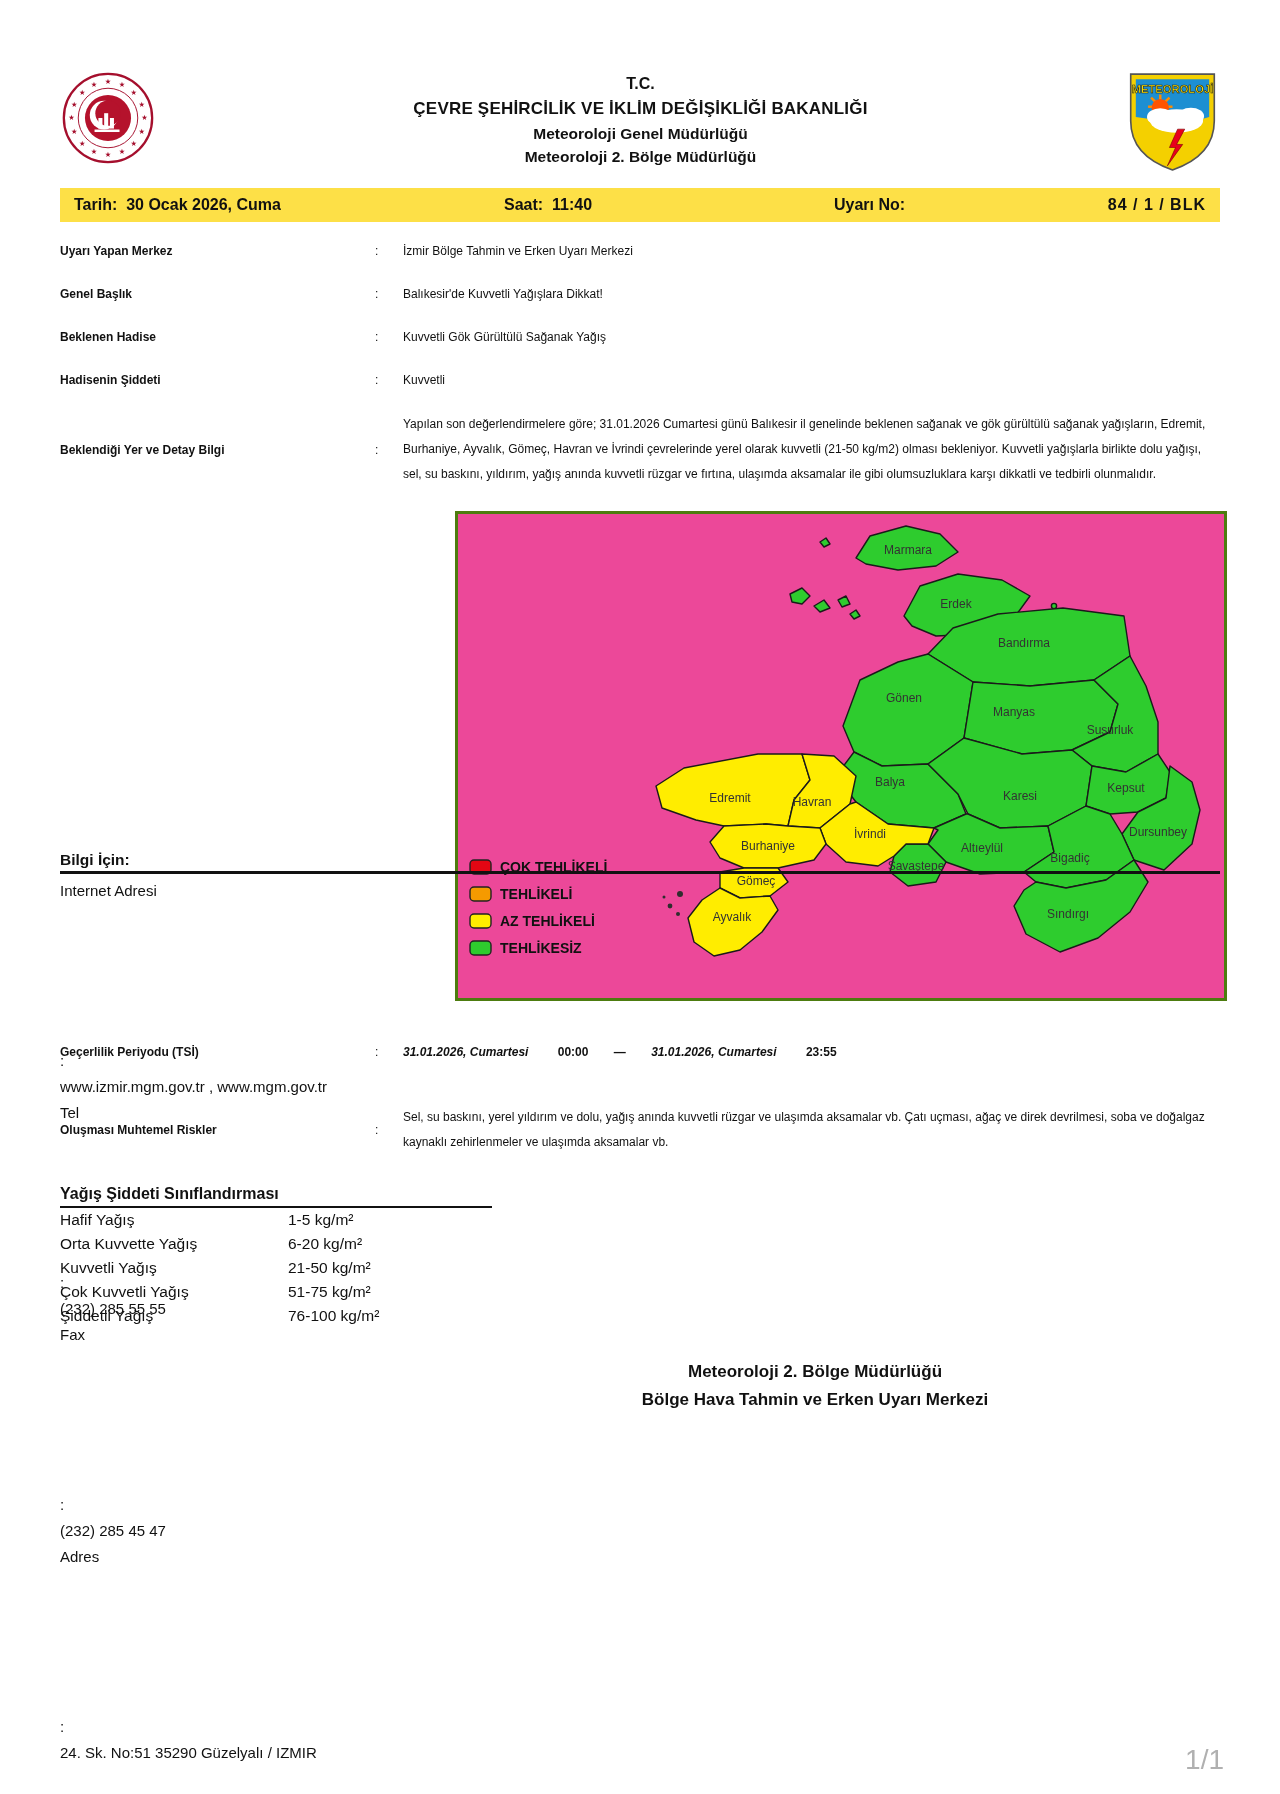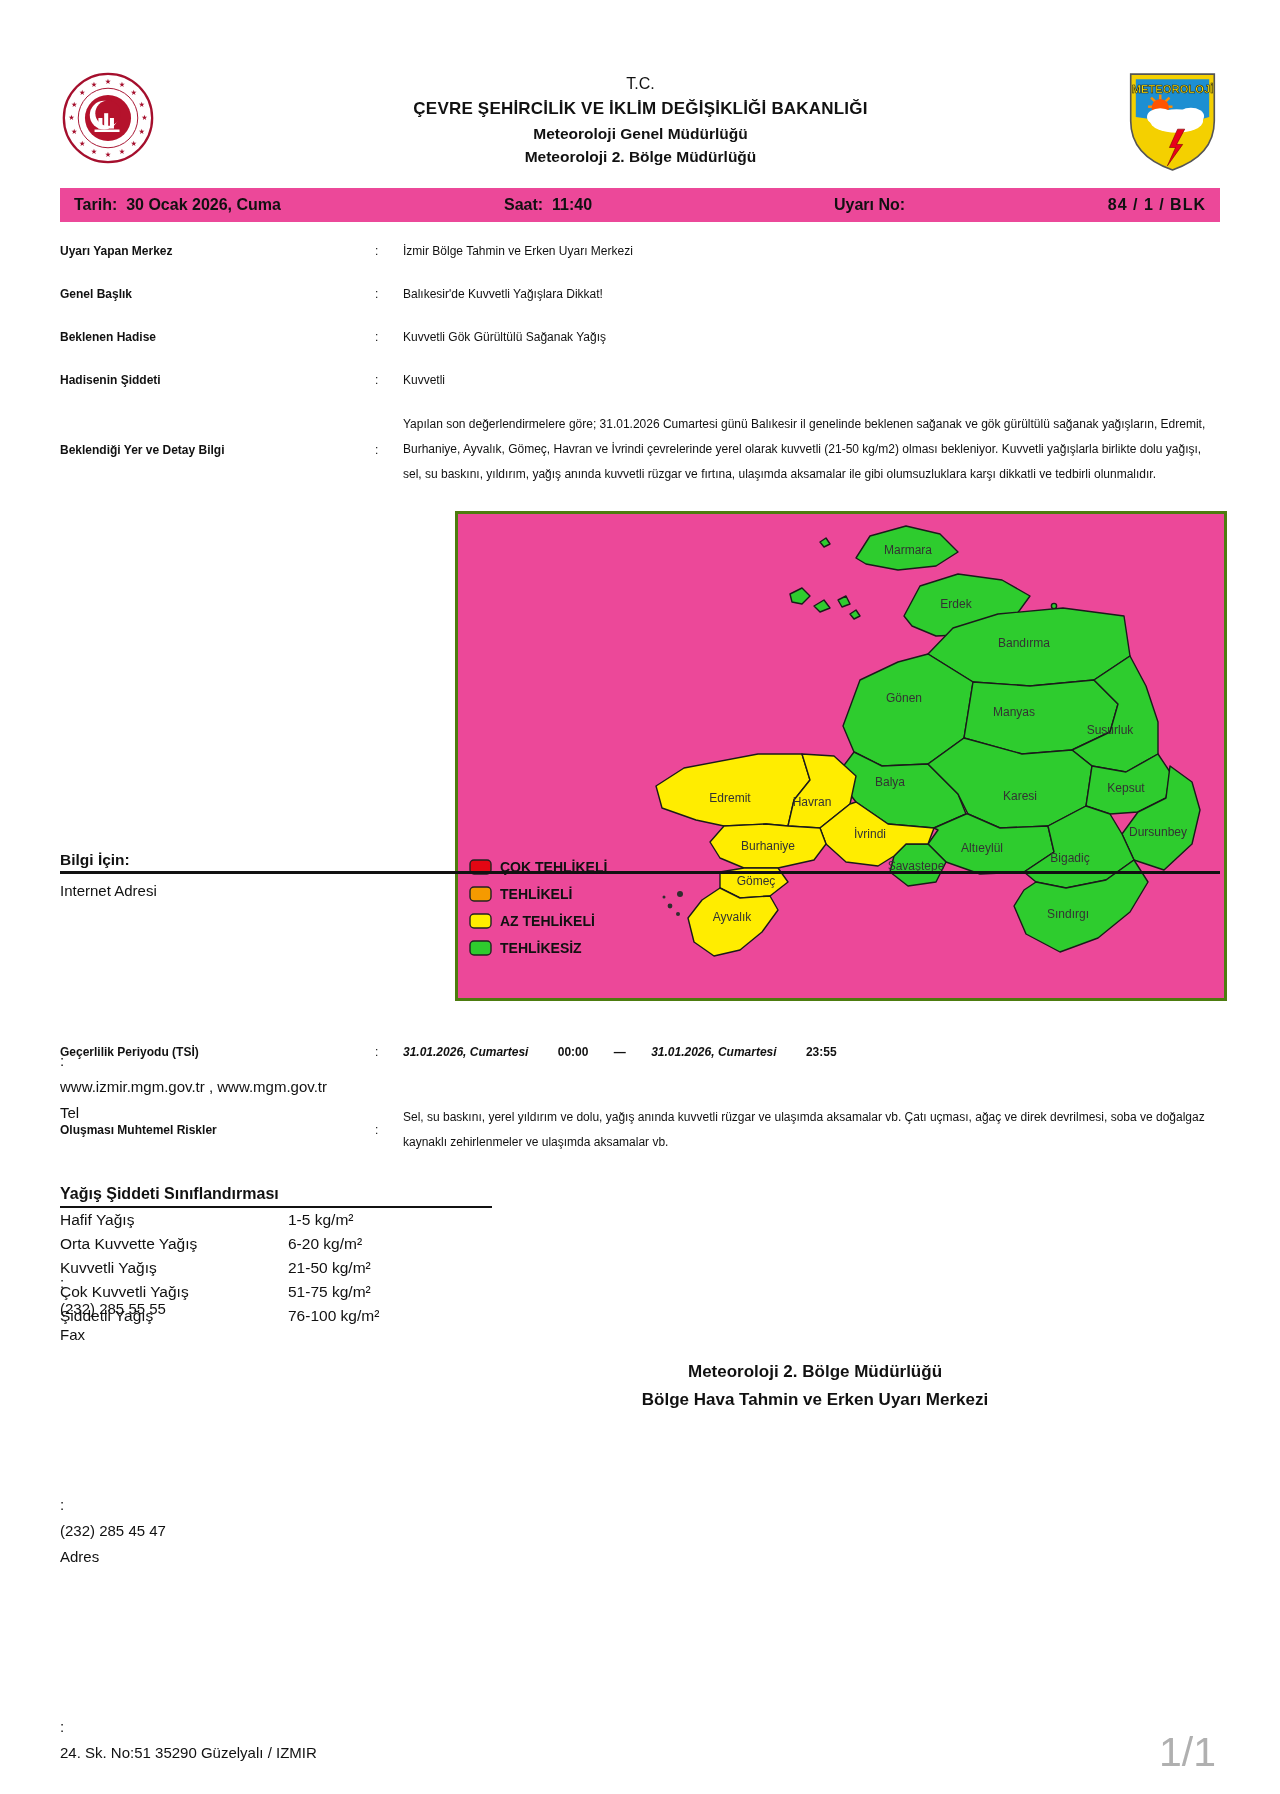--- a/index.html
+++ b/index.html
@@ -7,26 +7,26 @@
     width:1280px;height:1794px;margin:0 auto;background:#ffffff;
     position:relative;overflow:hidden;
     font-family:"Liberation Sans","DejaVu Sans",sans-serif;color:#111;
     box-sizing:border-box;padding:60px 60px 0 60px;
   }
   
   .header{display:flex;align-items:flex-start;}
   .logo-left{width:96px;height:96px;flex:0 0 96px;margin-top:10px;}
   .logo-right{width:95px;height:106px;flex:0 0 95px;margin-top:8px;}
   .header-center{flex:1;text-align:center;padding-top:12px;line-height:1.5;}
-  .h-tc{font-size:16px;font-weight:normal;}
+  .h-tc{font-size:16px;font-weight:bold;}
   .h-ministry{font-size:17px;font-weight:bold;letter-spacing:.2px;}
   .h-gm,.h-bm{font-size:15.5px;font-weight:bold;}
   
   .info-bar{
-    margin-top:14px;height:34px;background:#ec4899;
+    margin-top:14px;height:34px;background:#fde047;
     display:flex;align-items:center;font-weight:bold;font-size:16px;
     padding:0 14px;box-sizing:border-box;
   }
   .ib-tarih{width:430px;}
   .ib-saat{width:330px;}
   .ib-uyari{flex:1;display:flex;text-align:right;}
   .ib-uyari-no{margin-left:auto;letter-spacing:1px;}
   
   .fields{margin-top:18px;}
   .frow{display:flex;font-size:12px;line-height:22px;margin-bottom:21px;align-items:center;}
@@ -64,21 +64,21 @@
   
   .signature{margin-top:30px;margin-left:475px;width:560px;text-align:center;
     font-weight:bold;font-size:17px;line-height:1.65;}
   
   .footer{position:absolute;left:60px;right:60px;bottom:28px;font-size:15px;}
   .footer-title{font-weight:bold;font-size:15.5px;margin-bottom:2px;}
   .footer-rule{border-top:3px solid #111;margin:0 0 4px 0;}
   .forow{display:flex;line-height:26px;flex-direction:column;}
   .forow .fol{width:170px;flex:0 0 170px;}
   .forow .foc{width:22px;flex:0 0 22px;}
-  .page-num{position:absolute;right:64px;bottom:18px;font-size:41px;color:#b0b0b0;}
+  .page-num{position:absolute;right:56px;bottom:18px;font-size:28px;color:#b0b0b0;}
 </style>
 </head>
 <body>
 
 <div class="page">
 
   <div class="header">
     <svg class="logo-left" viewBox="0 0 100 100">
       <circle cx="50" cy="50" r="46" fill="#ffffff" stroke="#a50f2d" stroke-width="2.4"></circle>
       <circle cx="50" cy="50" r="31" fill="none" stroke="#a50f2d" stroke-width="1"></circle>

